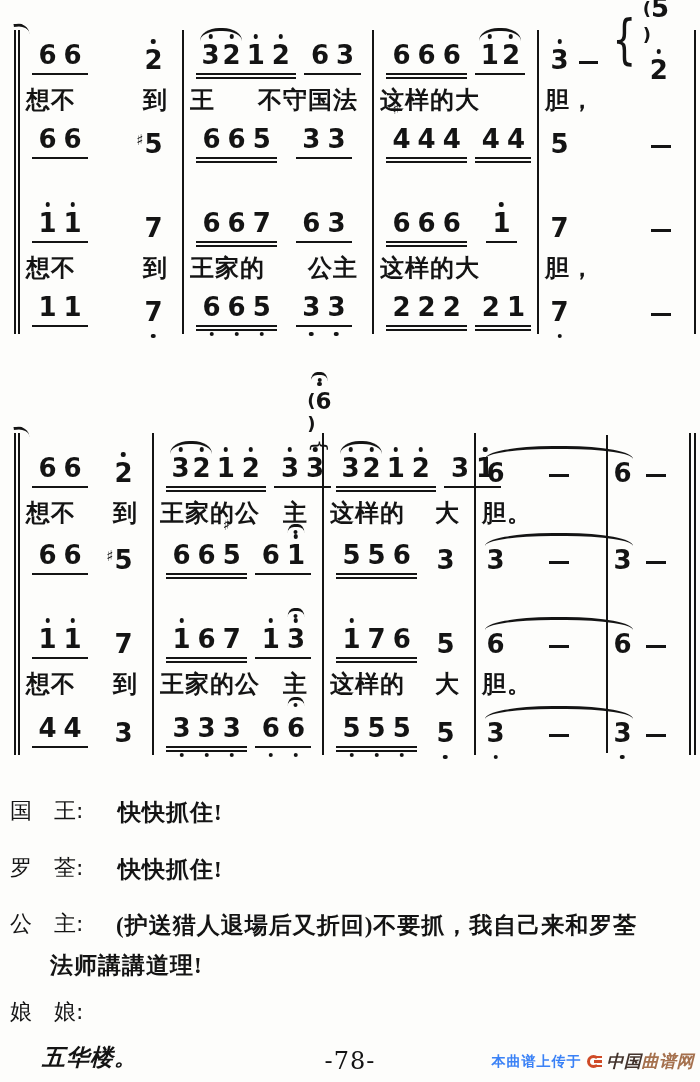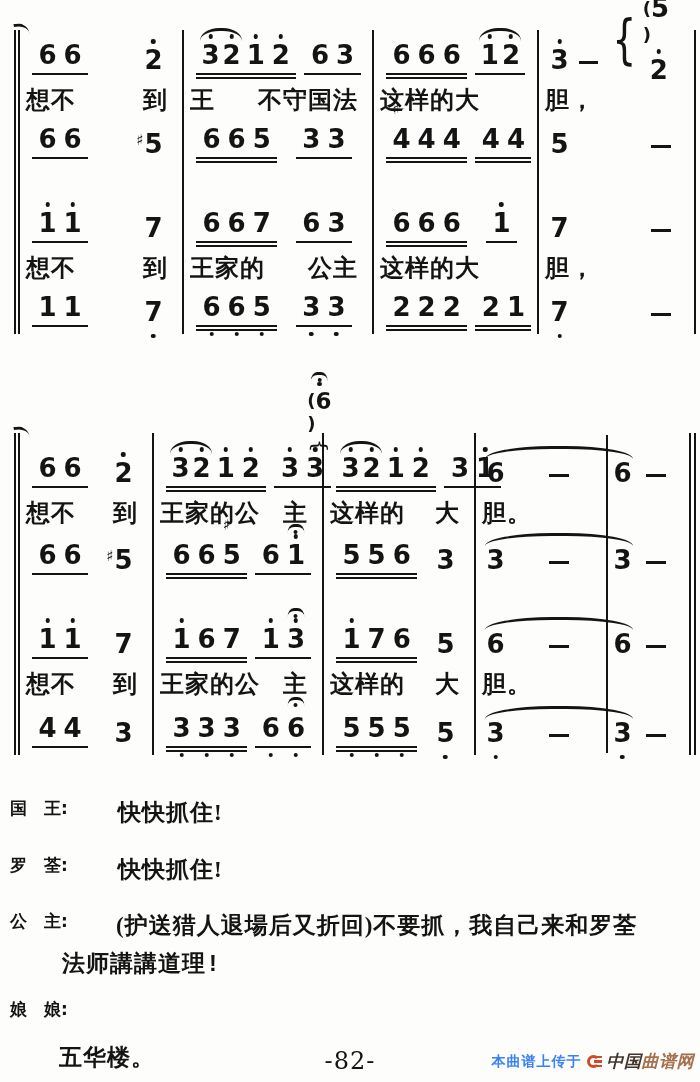--- a/index.html
+++ b/index.html
@@ -52,22 +52,22 @@
   .above{position:absolute;bottom:calc(100% + 1px);left:50%;transform:translateX(-32%);
         display:flex;flex-direction:column;align-items:center;line-height:1}
   .above .note{font-size:23px;margin:0}
   .abrace{font-family:"DejaVu Sans",sans-serif;font-size:19px;font-weight:400;
         line-height:.8;transform:rotate(90deg) scaleX(1.1)}
   .lyr-t{font-family:"Liberation Serif",serif;font-size:24px;font-weight:600;
         letter-spacing:1px;white-space:nowrap}
 
   
   .dlg-line{position:absolute;left:0;width:700px;height:30px}
-  .dlg-speaker{position:absolute;font-family:"DejaVu Sans",sans-serif;font-weight:700;
-        font-size:17px;line-height:1.1;white-space:nowrap}
+  .dlg-speaker{position:absolute;font-family:"DejaVu Sans",sans-serif;font-weight:400;
+        font-size:22px;line-height:1.1;white-space:nowrap}
   .dlg-text{position:absolute;font-family:"Liberation Serif",serif;font-weight:600;
         font-size:23px;letter-spacing:1px;line-height:1.2;white-space:nowrap}
 
   
   #page-number{position:absolute;left:0;right:0;top:1047px;text-align:center;
         font-family:"DejaVu Serif",serif;font-size:24px;letter-spacing:1px}
   #watermark{position:absolute;top:1050px;right:6px;display:flex;align-items:center;gap:5px}
   .wm-prefix{font-size:14px;font-weight:700;color:#3b82f6;letter-spacing:1px;
         font-family:"Liberation Serif",serif}
   .logo{display:inline-flex;align-items:center}
@@ -463,30 +463,30 @@
       </div>
       <div class="dlg-line" style="top: 856px;">
         <span class="dlg-speaker" style="left: 10px;">罗　荃:</span>
         <span class="dlg-text" style="left: 118px;">快快抓住!</span>
       </div>
       <div class="dlg-line" style="top: 905px; margin-top: 7px;">
         <span class="dlg-speaker" style="left: 10px;">公　主:</span>
         <span class="dlg-text" style="left: 116px; text-align: center;">(护送猎人退場后又折回)不要抓，我自己来和罗荃</span>
       </div>
       <div class="dlg-line" style="top: 952px;">
-        <span class="dlg-text" style="left: 62px; font-family: Liberation Mono, monospace;">法师講講道理!</span>
+        <span class="dlg-text" style="left: 50px;">法师講講道理!</span>
       </div>
       <div class="dlg-line" style="top: 1000px;">
         <span class="dlg-speaker" style="left: 10px;">娘　娘:</span>
       </div>
       <div class="dlg-line" style="top: 1044px;">
-        <span class="dlg-text" style="left: 59px;">五华楼。</span>
+        <span class="dlg-text" style="left: 42px; font-style: italic;">五华楼。</span>
       </div>
     </div>
-  <div id="page-number">-82-</div>
+  <div id="page-number">-78-</div>
   <div id="watermark">
     <span class="wm-prefix">本曲谱上传于</span>
     <span class="logo">
       <span class="logo-c"></span>
       <span class="logo-lines">
           <i></i>
           <i></i>
           <i></i>
         </span>
     </span>

